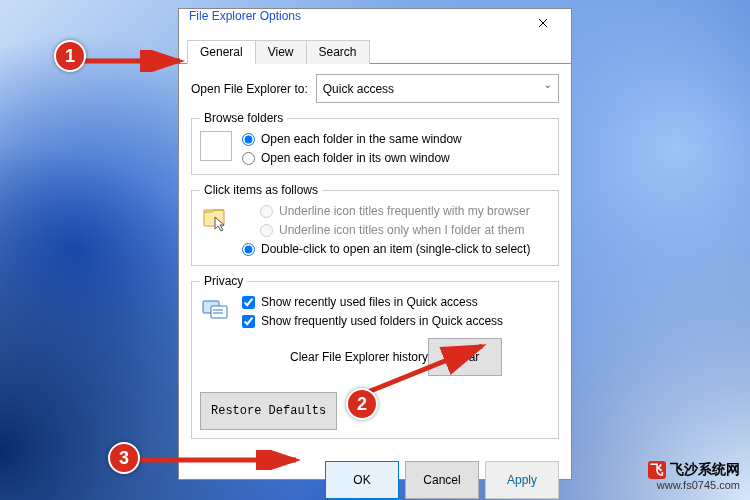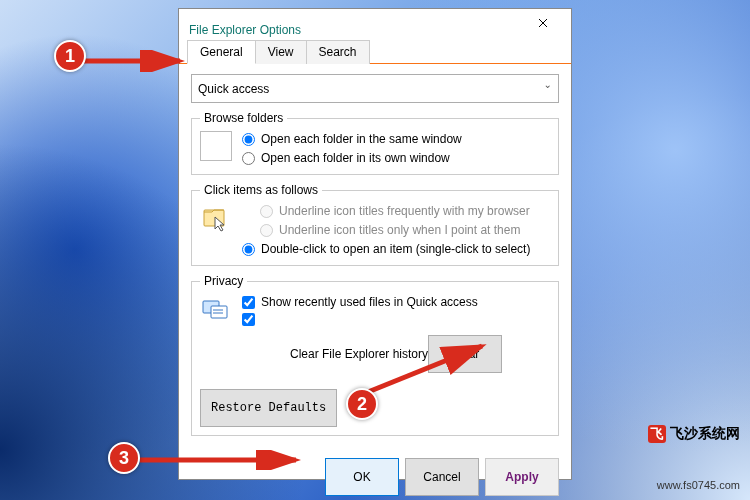--- a/index.html
+++ b/index.html
@@ -28,24 +28,24 @@
     left: 178px; top: 8px;
     width: 394px; height: 472px;
     background: #fff;
     border: 1px solid #888;
     display: flex;
     flex-direction: column;
   }
   .titlebar {
     height: 30px;
     display: flex;
-    align-items: flex-end;
+    align-items: flex-start;
     padding: 0 6px 0 10px;
     font-size: 12px;
-    color: #0f766e;
+    color: #1d4ed8;
   }
   .titlebar .title { flex: 1; }
   .close-btn {
     width: 44px; height: 28px;
     display: flex; align-items: center; justify-content: center;
     font-size: 14px;
     cursor: default;
   }
   .tabs {
     display: flex;
@@ -133,21 +133,21 @@
     border: 1px solid #adadad;
     background: #e1e1e1;
     font-size: 12px;
     display: inline-flex;
     align-items: center;
     justify-content: center;
     cursor: default;
     padding: 0 10px;
   }
   .btn.default { border: 1px solid #0078d7; background:#e5f1fb;}
-  .btn.disabled { color:#701a75; border-color:#c8c8c8; background:#efefef;font-weight:bold;}
+  .btn.disabled { color:#0369a1; border-color:#c8c8c8; background:#efefef;}
   .restore-row { text-align: left; margin-top: 16px; font-family: Liberation Mono, monospace; }
   .footer {
     display: flex;
     justify-content: flex-end;
     gap: 6px;
     padding: 8px 12px 12px 12px;
   }
   .folder-icon svg, .privacy-icon svg { display:block;}
   
   .callout {
@@ -178,21 +178,21 @@
     text-align: right;
     line-height: 1.15;
     z-index: 60;
   }
   .watermark .mark {
     display:inline-block; width:18px; height:18px;
     background:#d82b1d; color:#fff; border-radius:3px;
     text-align:center; line-height:18px; font-size:13px;
     margin-right:4px; vertical-align:middle;
   }
-  .watermark .url { font-size:11px; font-weight:normal; color:#333;margin-top:36px;}
+  .watermark .url { font-size:11px; font-weight:normal; color:#333;}
 </style>
 </head>
 <body>
 
 <div class="bg"></div>
 
 <div class="dialog">
   <div class="titlebar">
     <span class="title">File Explorer Options</span>
     <div class="close-btn">
@@ -204,20 +204,21 @@
 
   <div class="tabs">
     <div class="tab active">General</div>
     <div class="tab">View</div>
     <div class="tab">Search</div>
   </div>
 
   <div class="content">
 
     <div class="row-open">
+      <label>Open File Explorer to:</label>
       <div class="combo">
         <span>Quick access</span>
         <span class="chev">⌄</span>
       </div>
     </div>
 
     <fieldset>
       <legend>Browse folders</legend>
       <div class="group-body">
         <div class="icon-box"></div>
@@ -244,21 +245,21 @@
               <path d="M13 13 L13 25 L16 22 L19 27 L21 26 L18 21 L22 21 Z" fill="#fff" stroke="#555"></path>
             </svg>
         </div>
         <div class="radio-col">
           <label class="opt disabled indent">
             <input type="radio" name="under" disabled="" style="">
             <span>Underline icon titles frequently with my browser</span>
           </label>
           <label class="opt disabled indent">
             <input type="radio" name="under" disabled="" style="">
-            <span>Underline icon titles only when I point at them</span>
+            <span>Underline icon titles only when I folder at them</span>
           </label>
           <label class="opt">
             <input type="radio" name="click" checked="" style="">
             <span>Double-click to open an item (single-click to select)</span>
           </label>
         </div>
       </div>
     </fieldset>
 
     <fieldset>
@@ -271,20 +272,21 @@
               <path d="M11 15 h10 M11 18 h10" stroke="#3b78c4"></path>
             </svg>
         </div>
         <div class="check-col" style="flex:1;">
           <label class="opt">
             <input type="checkbox" checked="" style="">
             <span>Show recently used files in Quick access</span>
           </label>
           <label class="opt">
             <input type="checkbox" checked="" style="">
+            <span>Show frequently used folders in Quick access</span>
           </label>
           <div class="priv-row">
             <span>Clear File Explorer history</span>
             <span class="btn">Clear</span>
           </div>
         </div>
       </div>
       <div class="restore-row">
         <span class="btn">Restore Defaults</span>
       </div>

